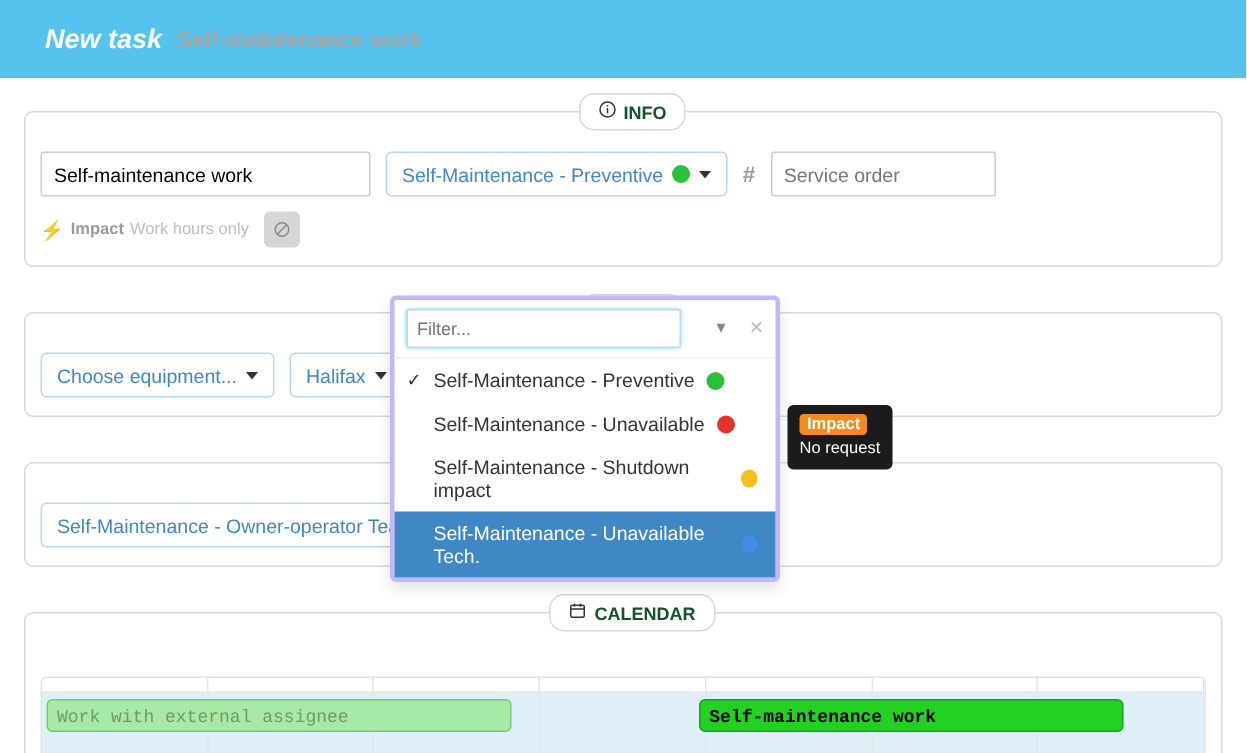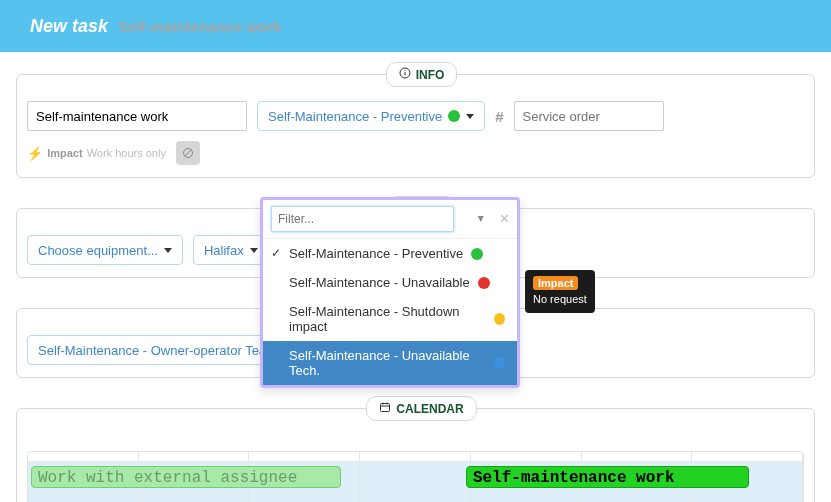--- a/index.html
+++ b/index.html
@@ -45,21 +45,21 @@
   
   
   .tooltip { position: absolute; left: 525px; top: 218px; background:#1b1b1b; color:#fff; border-radius:4px; padding:6px 8px 8px; font-size:11px; z-index:60; }
   .tooltip .badge { background:#f58a1f; color:#fff; font-weight:bold; padding:1px 5px; border-radius:3px; display:inline-block; margin-bottom:3px; font-size:11px;}
   
   
   .cal-wrap { border:1px solid #e2e2e2; border-radius:4px; overflow:hidden; }
   .cal-grid { display:grid; grid-template-columns: repeat(7, 1fr); }
   .cal-cell { border-right:1px solid #e6e6e6; border-bottom:1px solid #e6e6e6; height:44px; position:relative; }
   .highlight-row .cal-cell { background: rgba(160,210,240,0.35); }
-  .event { position:absolute; top:4px; height:22px; line-height:22px; border-radius:4px; padding:0 6px; font-family: "Courier New", monospace; font-size:16px; white-space:nowrap; overflow:hidden; }
+  .event { position:absolute; top:4px; height:22px; line-height:22px; border-radius:4px; padding:0 6px; font-family: "Courier New", monospace; font-size:12px; white-space:nowrap; overflow:hidden; }
   .ev1 { background:#a7e9a6; border:1px solid #6fce6e; color:rgba(60,90,60,0.55); }
   .ev2 { background:#a0ccc3; border:1px solid #6ea79a; color:rgba(255,255,255,0.85); font-weight:bold; }
   .ev3 { background:#22d122; border:1px solid #14a314; color:#000; font-weight:bold; }
   
   .icon-svg { width:12px; height:12px; }
 </style>
 </head>
 <body>
 
 <div class="header">

